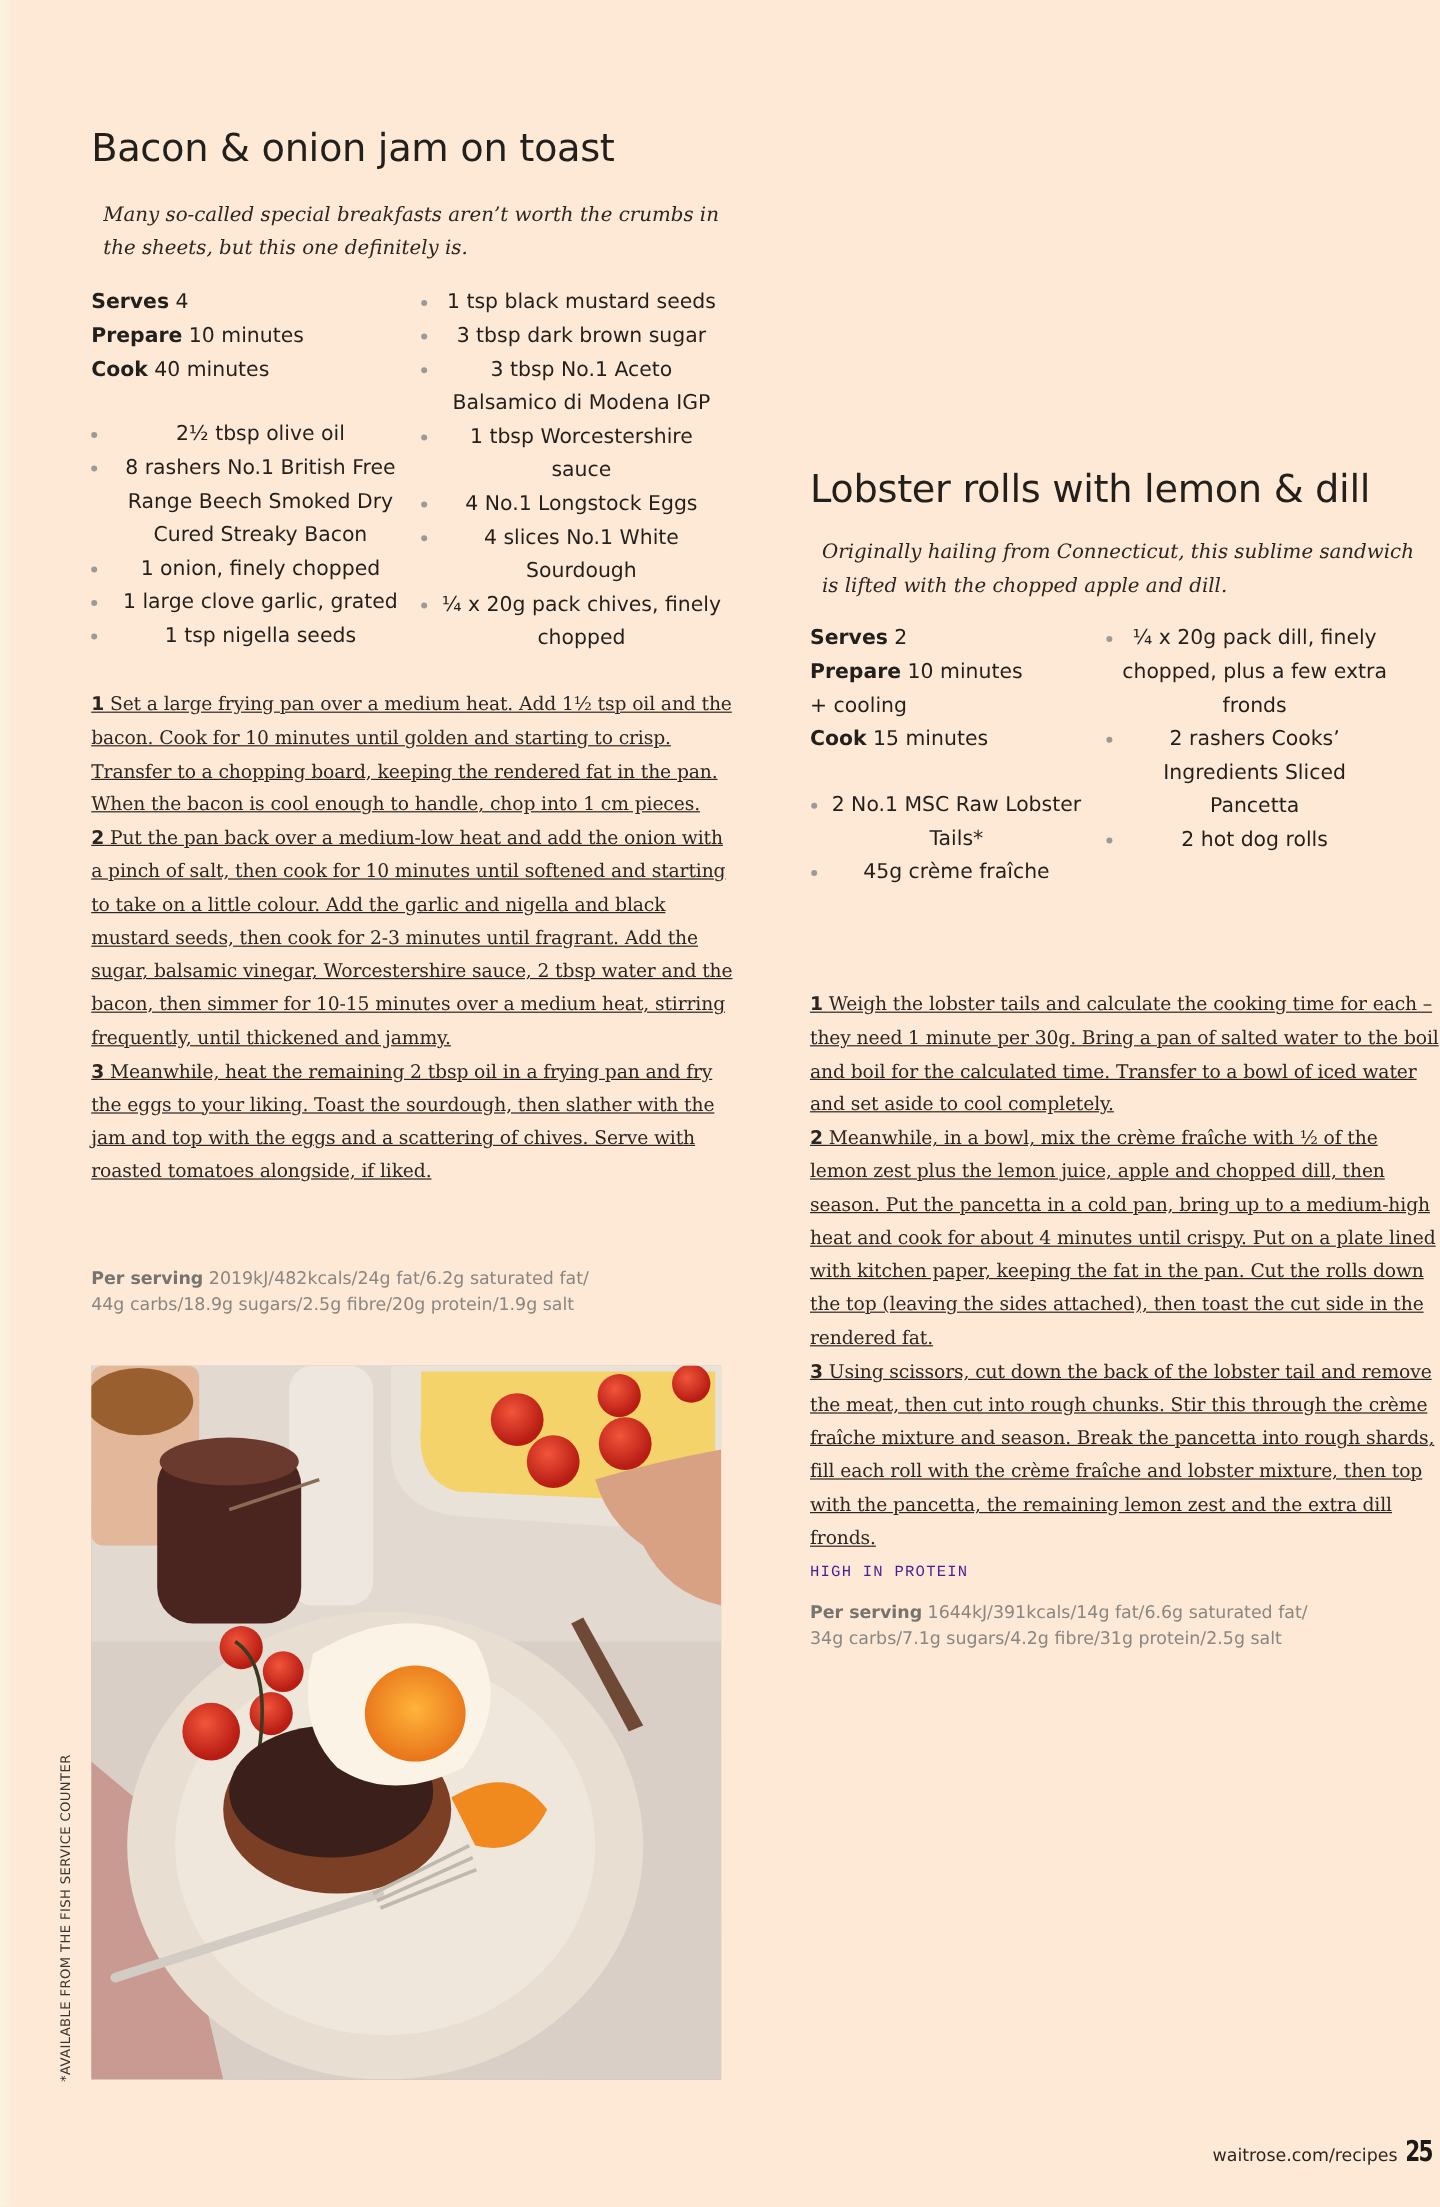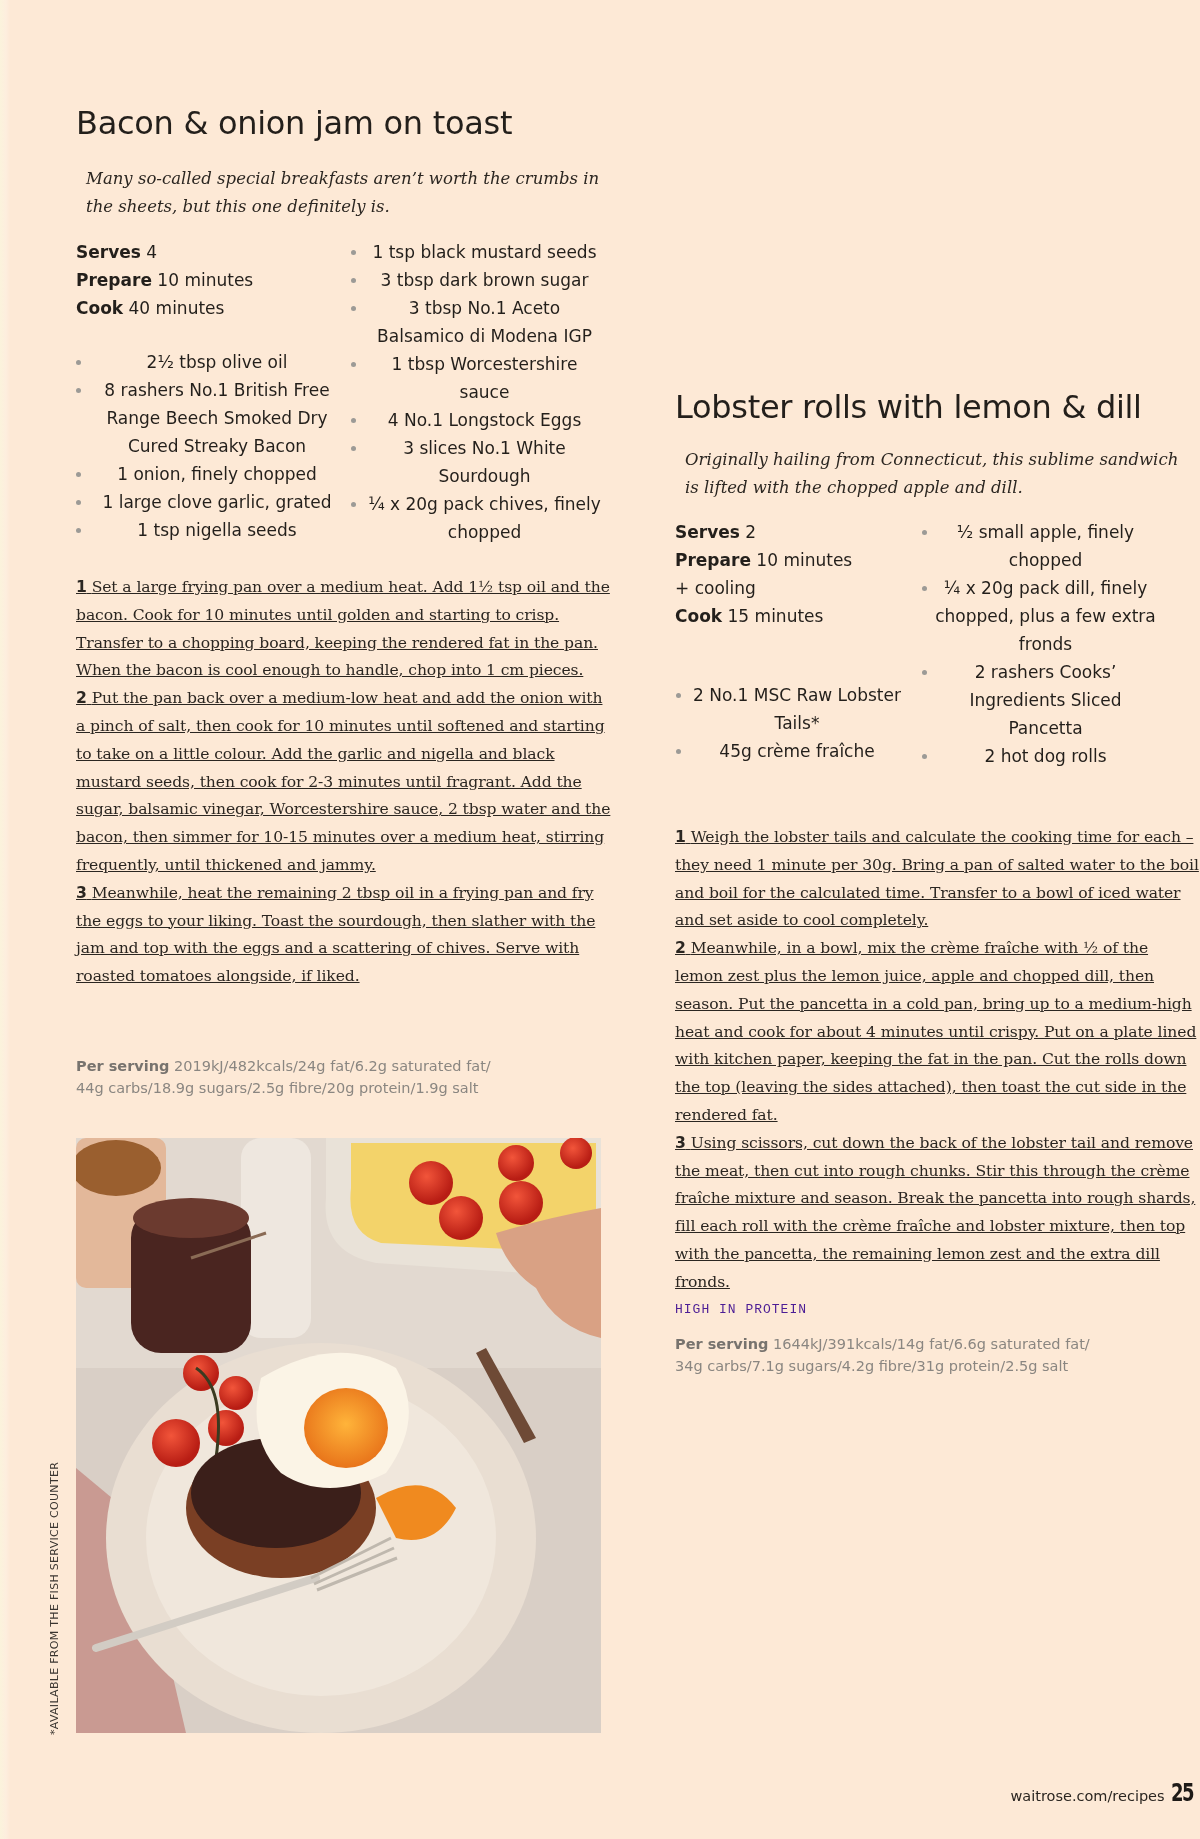--- a/index.html
+++ b/index.html
@@ -65,21 +65,21 @@
   <li>1 large clove garlic, grated</li>
   <li>1 tsp nigella seeds</li>
 </ul>
 
 <ul class="ing" style="left:350px; top:238px; width:255px;">
   <li>1 tsp black mustard seeds</li>
   <li>3 tbsp dark brown sugar</li>
   <li>3 tbsp No.1 Aceto Balsamico di Modena IGP</li>
   <li>1 tbsp Worcestershire sauce</li>
   <li>4 No.1 Longstock Eggs</li>
-  <li>3 slices No.1 White Sourdough</li>
+  <li>4 slices No.1 White Sourdough</li>
   <li>¼ x 20g pack chives, finely chopped</li>
 </ul>
 
 <div class="method" style="left:76px; top:574px; width:540px;">
   <p><span class="num">1</span> <span>Set a large frying pan over a medium heat. Add 1½ tsp oil and the bacon. Cook for 10 minutes until golden and starting to crisp. Transfer to a chopping board, keeping the rendered fat in the pan. When the bacon is cool enough to handle, chop into 1 cm pieces.</span></p>
   <p><span class="num">2</span> <span>Put the pan back over a medium-low heat and add the onion with a pinch of salt, then cook for 10 minutes until softened and starting to take on a little colour. Add the garlic and nigella and black mustard seeds, then cook for 2-3 minutes until fragrant. Add the sugar, balsamic vinegar, Worcestershire sauce, 2 tbsp water and the bacon, then simmer for 10-15 minutes over a medium heat, stirring frequently, until thickened and jammy.</span></p>
   <p><span class="num">3</span> <span>Meanwhile, heat the remaining 2 tbsp oil in a frying pan and fry the eggs to your liking. Toast the sourdough, then slather with the jam and top with the eggs and a scattering of chives. Serve with roasted tomatoes alongside, if liked.</span></p>
 </div>
 
 <div class="nutri" style="left:76px; top:1055px;">
@@ -151,27 +151,26 @@
 <h1 class="title" style="left:675px; top:388px;">Lobster rolls with lemon &amp; dill</h1>
 <p class="intro" style="left:675px; top:436px; width:500px;">Originally hailing from Connecticut, this sublime sandwich is lifted with the chopped apple and dill.</p>
 
 <div class="meta" style="left:675px; top:518px;">
   <div><b>Serves</b> <span>2</span></div>
   <div><b>Prepare</b> <span>10 minutes</span></div>
   <div>+ cooling</div>
   <div><b>Cook</b> <span>15 minutes</span></div>
 </div>
 
-<ul class="ing" style="left:675px; top:657px; width:230px;margin-top:24px;">
+<ul class="ing" style="left:675px; top:657px; width:230px;">
   <li>2 No.1 MSC Raw Lobster Tails*</li>
   <li>45g crème fraîche</li>
 </ul>
 
 <ul class="ing" style="left:921px; top:518px; width:235px;">
-  <li>½ small apple, finely chopped</li>
   <li>¼ x 20g pack dill, finely chopped, plus a few extra fronds</li>
   <li>2 rashers Cooks’ Ingredients Sliced Pancetta</li>
   <li>2 hot dog rolls</li>
 </ul>
 
 <div class="method" style="left:675px; top:824px; width:525px;">
   <p><span class="num">1</span> <span>Weigh the lobster tails and calculate the cooking time for each – they need 1 minute per 30g. Bring a pan of salted water to the boil and boil for the calculated time. Transfer to a bowl of iced water and set aside to cool completely.</span></p>
   <p><span class="num">2</span> <span>Meanwhile, in a bowl, mix the crème fraîche with ½ of the lemon zest plus the lemon juice, apple and chopped dill, then season. Put the pancetta in a cold pan, bring up to a medium-high heat and cook for about 4 minutes until crispy. Put on a plate lined with kitchen paper, keeping the fat in the pan. Cut the rolls down the top (leaving the sides attached), then toast the cut side in the rendered fat.</span></p>
   <p><span class="num">3</span> <span>Using scissors, cut down the back of the lobster tail and remove the meat, then cut into rough chunks. Stir this through the crème fraîche mixture and season. Break the pancetta into rough shards, fill each roll with the crème fraîche and lobster mixture, then top with the pancetta, the remaining lemon zest and the extra dill fronds.</span></p>
 </div>

